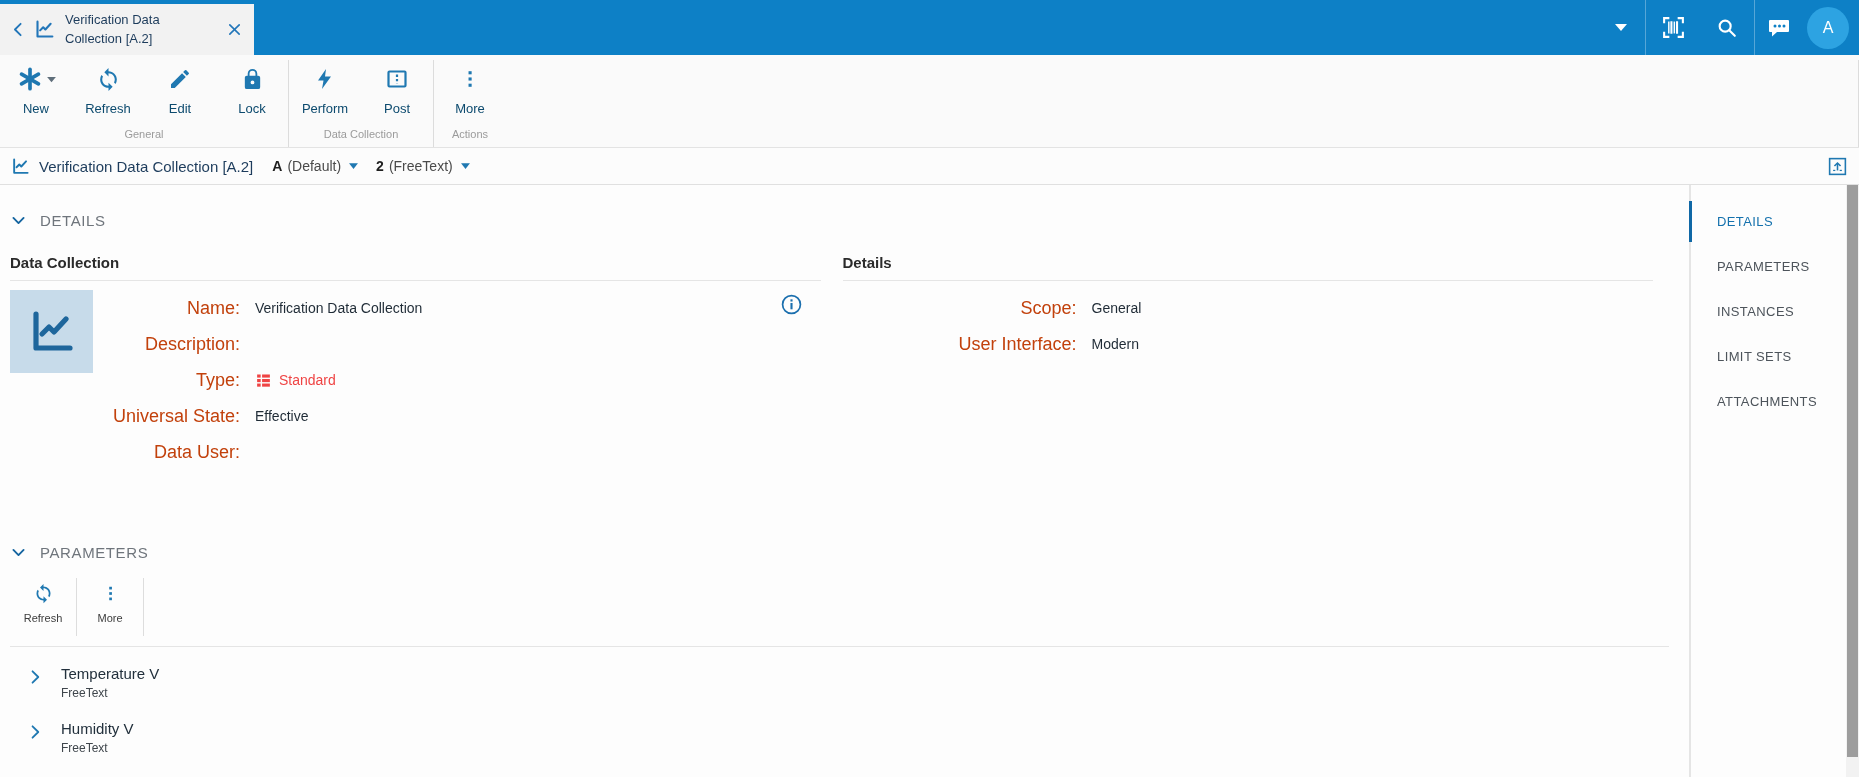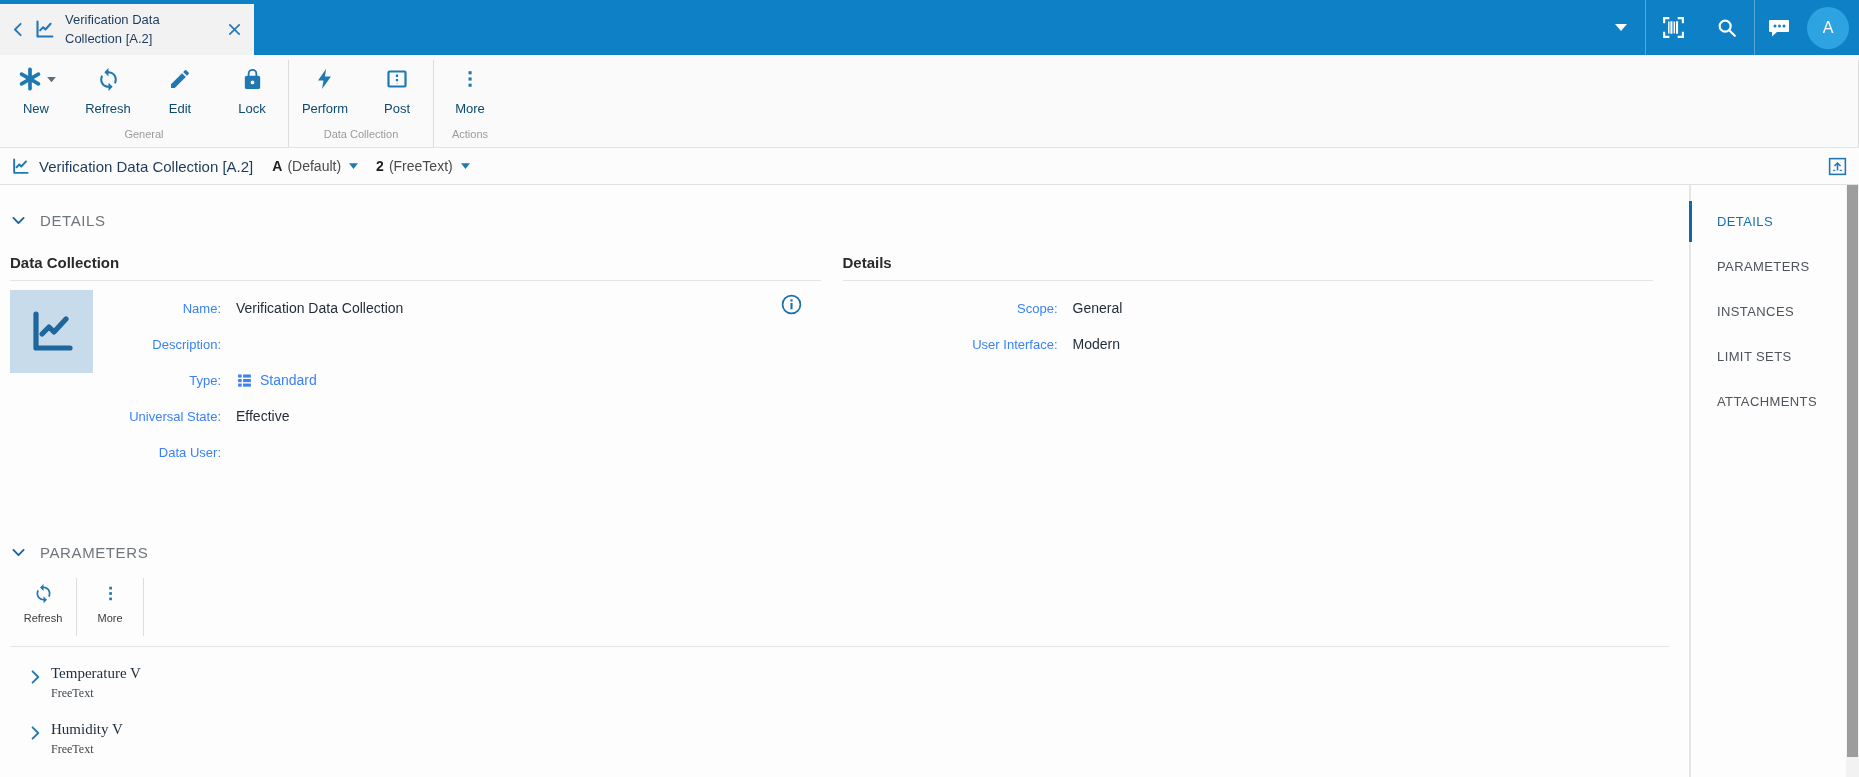--- a/index.html
+++ b/index.html
@@ -62,37 +62,37 @@
   #details-hdr { margin-top:23px; }
   #params-hdr { margin-top:70px; }
 
   .panels { display:grid; grid-template-columns:1fr 1fr; column-gap:22px; margin-top:22px; margin-right:36px; }
   .panel-title { font-size:15px; font-weight:bold; color:#2b2b2b; padding-bottom:9px; border-bottom:1px solid #e5e5e5; }
   .dc-body { display:flex; padding-top:9px; position:relative; }
   .tile { width:83px; height:83px; background:#c7dbea; display:flex; align-items:center;
     justify-content:center; color:#1e669c; flex-shrink:0; }
   .fields { flex:1; }
   .frow { display:flex; align-items:center; height:36px; }
-  .flabel { width:128px; text-align:right; font-size:13px; color:#3b82f6; flex-shrink:0; }
+  .flabel { width:128px; text-align:right; font-size:18px; color:#c2410c; flex-shrink:0;margin-left:19px; }
   .panel-right .flabel { width:215px; }
   .fvalue { margin-left:15px; font-size:14px; color:#1f2b36; display:flex; align-items:center; gap:7px; }
-  .fvalue.link { color:#3b82f6; cursor:pointer; }
+  .fvalue.link { color:#ef4444; cursor:pointer; }
   .info-btn { position:absolute; right:18px; top:12px; color:#1b6fae; display:flex; cursor:pointer; }
 
   .mini-toolbar { margin-top:12px; display:flex; height:62px; }
   .mtb-btn { width:66px; display:flex; flex-direction:column; align-items:center; gap:8px; padding-top:6px; cursor:pointer; }
   .mtb-btn .ric { height:22px; }
   .mtb-label { font-size:11px; color:#3c3c3c; }
   .mtb-sep { width:1px; background:#ddd; margin:2px 0; }
   .rule { border-bottom:1px solid #e5e5e5; margin-right:20px; margin-top:8px; }
 
   .param-list { margin-top:8px; }
   .pitem { display:flex; padding:10px 0 10px 16px; cursor:pointer; }
   .pchev { color:#1f78b1; margin-top:3px; display:flex; }
-  .ptext { margin-left:7px;font-family:Liberation Serif, serif; }
+  .ptext { margin-left:17px; }
   .pname { font-size:15px; color:#22303c; }
   .ptype { font-size:12px; color:#3f464c; margin-top:4px; }
 </style>
 </head>
 <body>
 
 <div class="topbar">
   <div class="tab">
     <span class="back-btn">
       <svg width="17" height="17" viewBox="0 0 24 24" fill="none" stroke="currentColor" stroke-width="2.6" stroke-linecap="round" stroke-linejoin="round">

